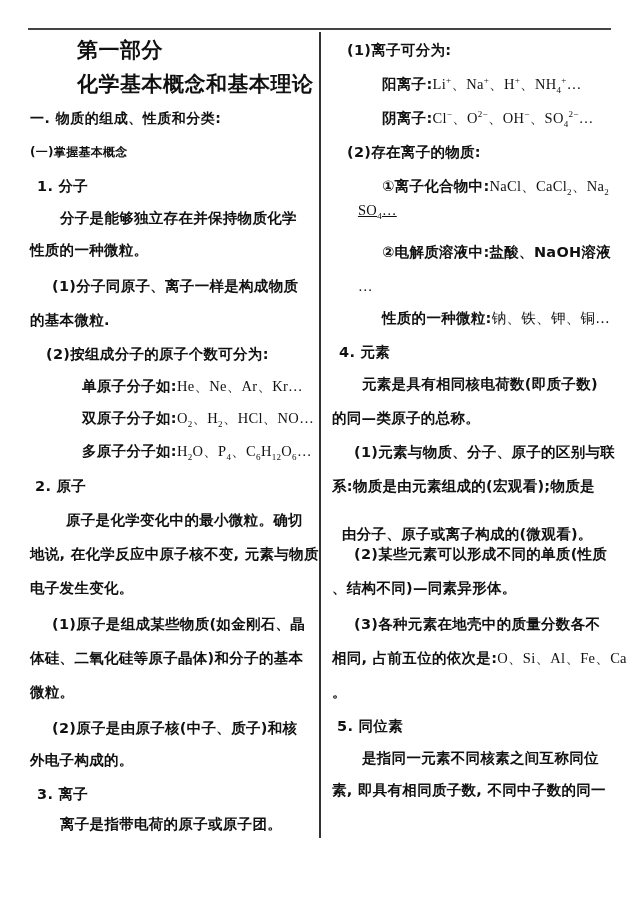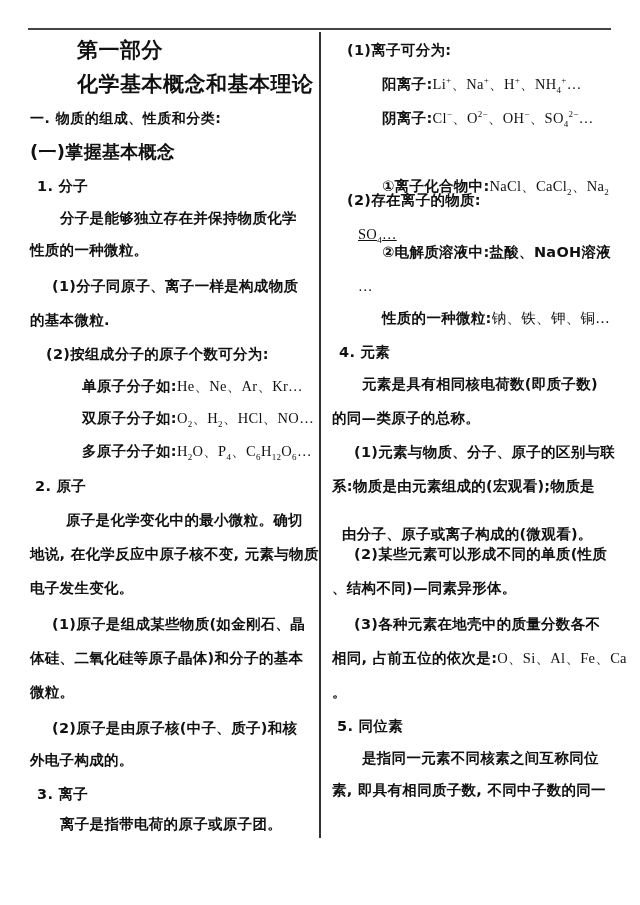--- a/index.html
+++ b/index.html
@@ -57,21 +57,21 @@
       letter-spacing: 0.5px;
       margin-left: 47px;
     }
     .h2 {
       font-size: 14px;
       line-height: 24px;
       font-weight: bold;
       letter-spacing: 0.5px;
     }
     .h3 {
-      font-size: 18px;
+      font-size: 12px;
       font-weight: bold;
     }
     sub, sup {
       font-size: 9px;
       line-height: 0;
     }
   </style>
 </head>
 <body>
 
@@ -117,25 +117,25 @@
 
 <div class="col col-right">
   <div class="line" style="top:4px;left:15px;">(1)离子可分为:</div>
   <div class="line" style="top:38px;left:50px;">
     <span>阳离子:</span><span class="serif"><span>Li</span><sup>+</sup><span>、</span><span>Na</span><sup>+</sup><span>、</span><span>H</span><sup>+</sup><span>、</span><span>NH</span><sub>4</sub><sup>+</sup><span>…</span></span>
   </div>
   <div class="line" style="top:72px;left:50px;">
     <span>阴离子:</span><span class="serif"><span>Cl</span><sup>−</sup><span>、</span><span>O</span><sup>2−</sup><span>、</span><span>OH</span><sup>−</sup><span>、</span><span>SO</span><sub>4</sub><sup>2−</sup><span>…</span></span>
   </div>
 
-  <div class="line" style="top:106px;left:15px;margin-top:48px;">(2)存在离子的物质:</div>
+  <div class="line" style="top:106px;left:15px;">(2)存在离子的物质:</div>
   <div class="line" style="top:140px;left:50px;">
     <span>①离子化合物中:</span><span class="serif"><span>NaCl、CaCl</span><sub>2</sub><span>、Na</span><sub>2</sub></span>
   </div>
-  <div class="line serif" style="top:188px;left:26px;text-decoration:underline;">
+  <div class="line serif" style="top:164px;left:26px;text-decoration:underline;">
     <span>SO</span><sub>4</sub><span>…</span>
   </div>
   <div class="line" style="top:206px;left:50px;">
     <span>②电解质溶液中:</span><span>盐酸、NaOH溶液</span>
   </div>
   <div class="line serif" style="top:240px;left:26px;">…</div>
   <div class="line" style="top:272px;left:50px;">
     <span>性质的一种微粒:</span><span style="font-weight:normal;">钠、铁、钾、铜…</span>
   </div>
 

